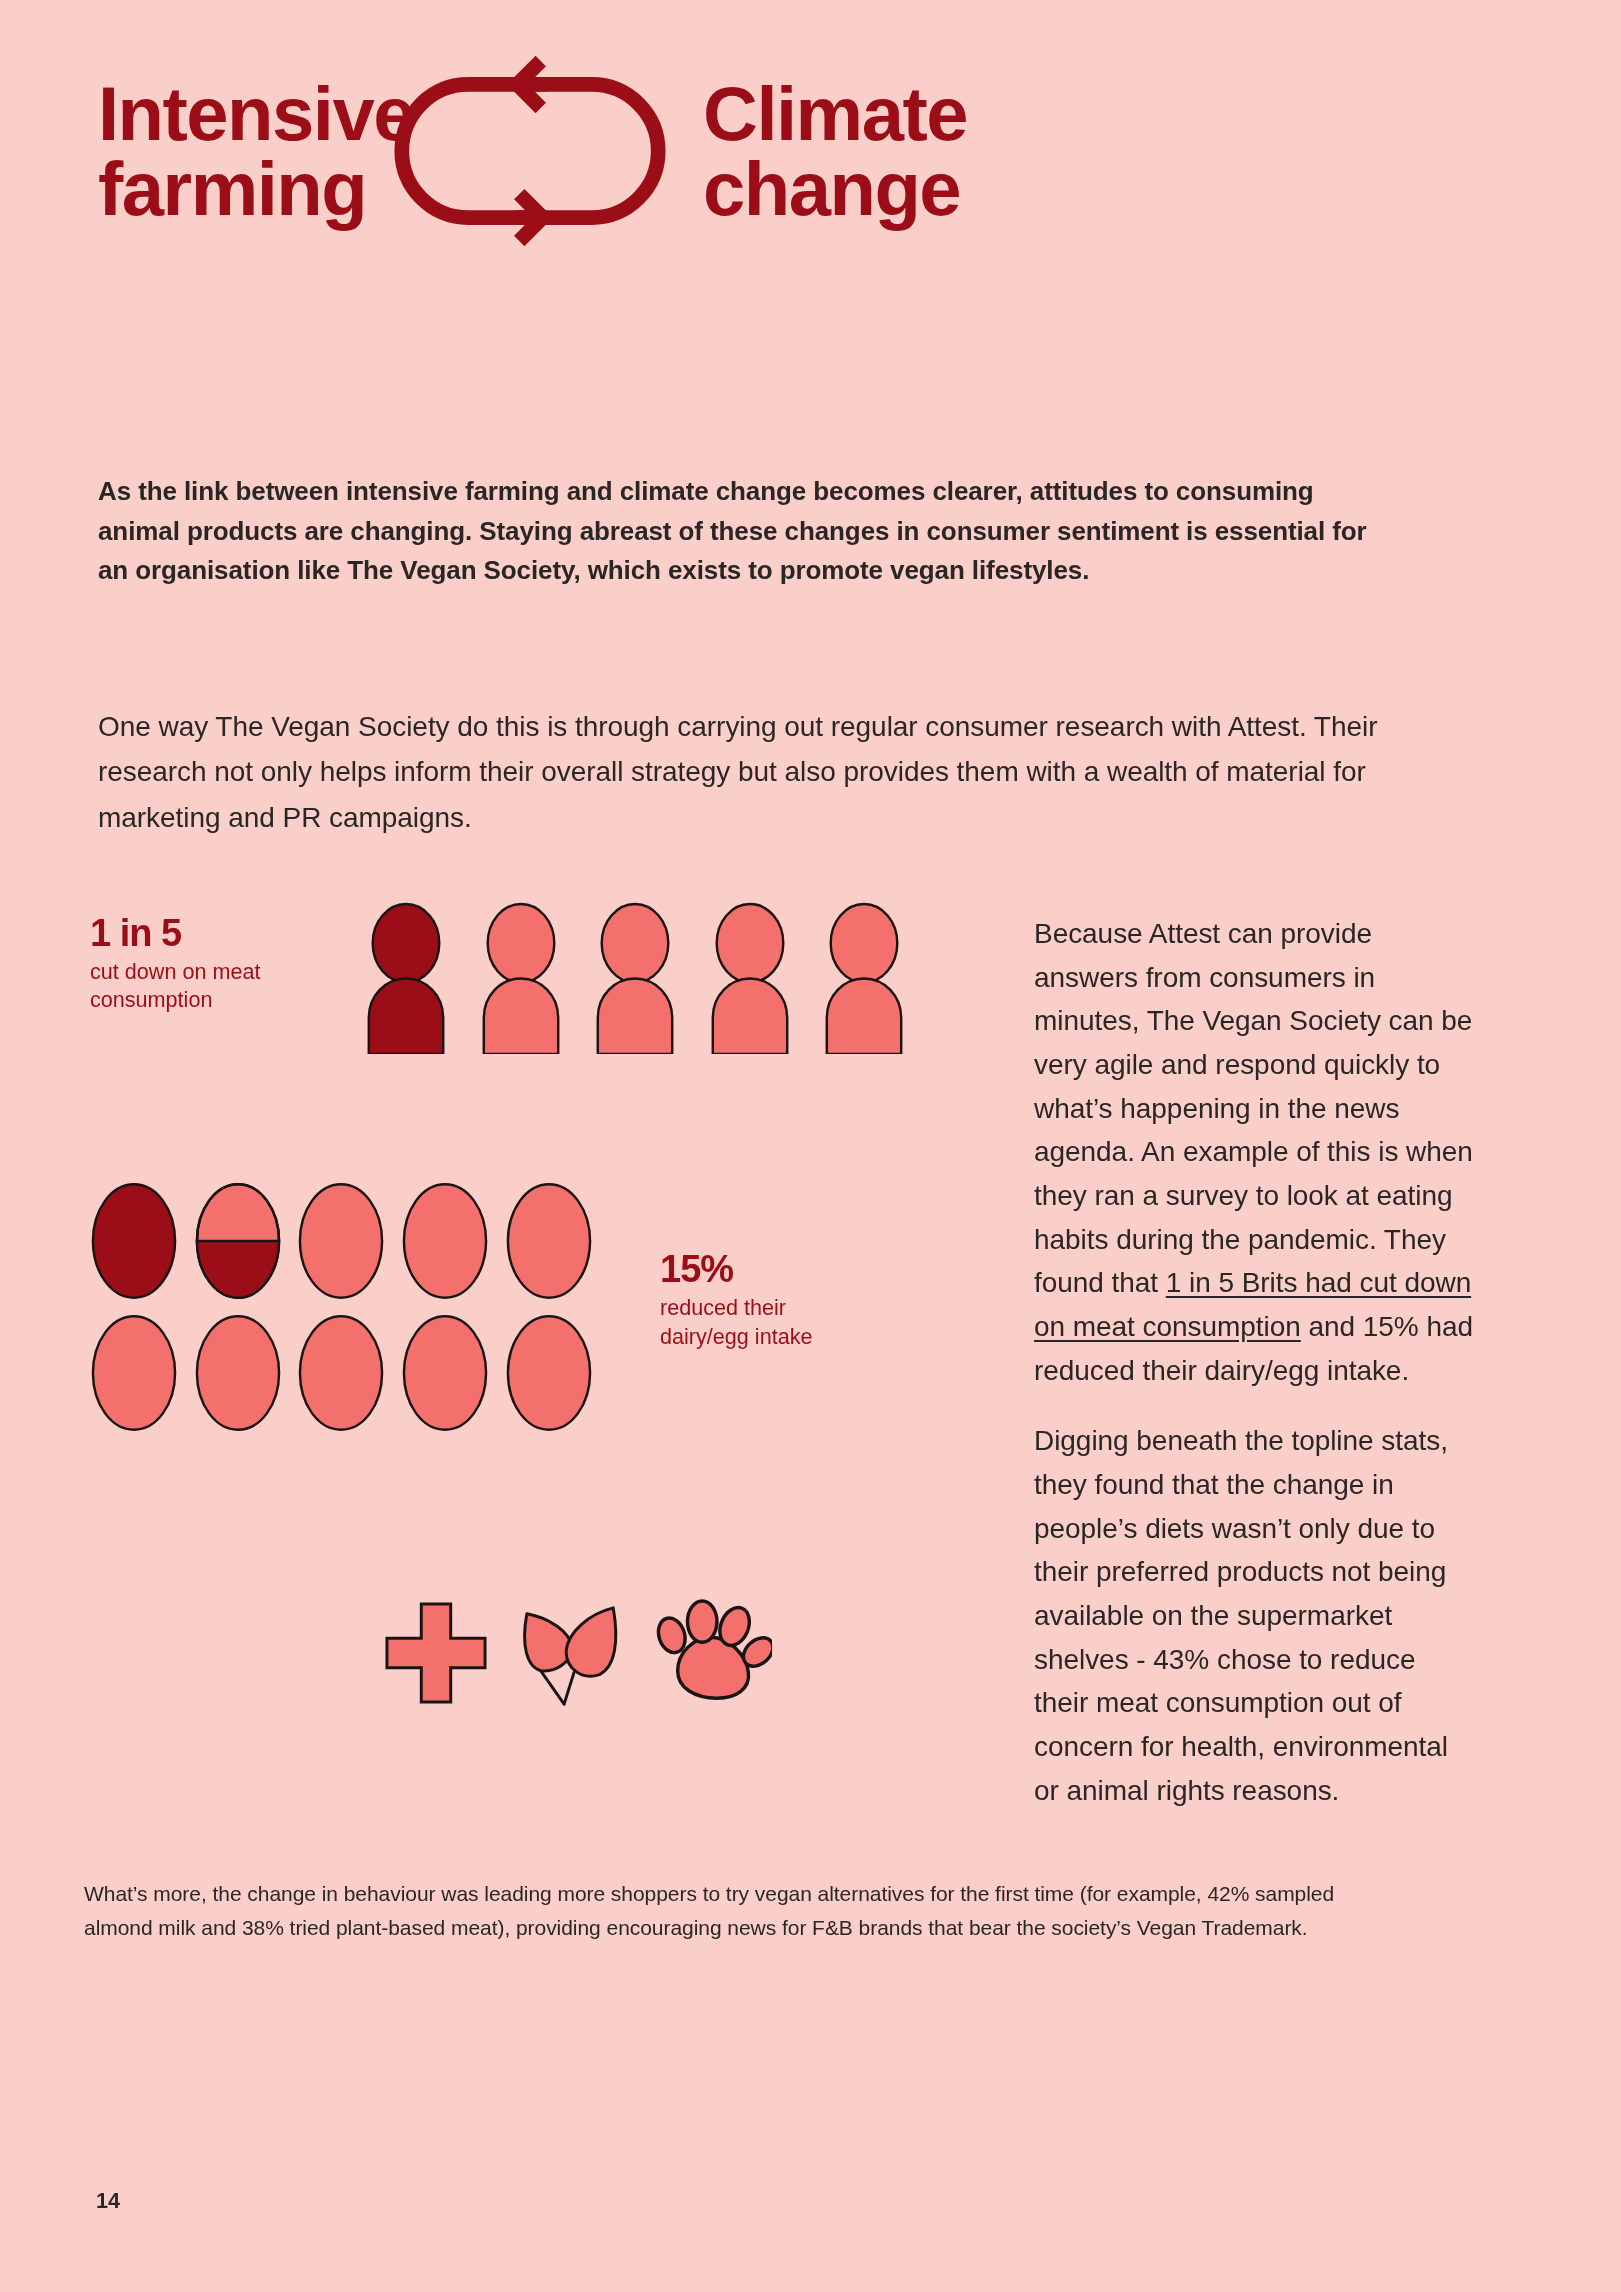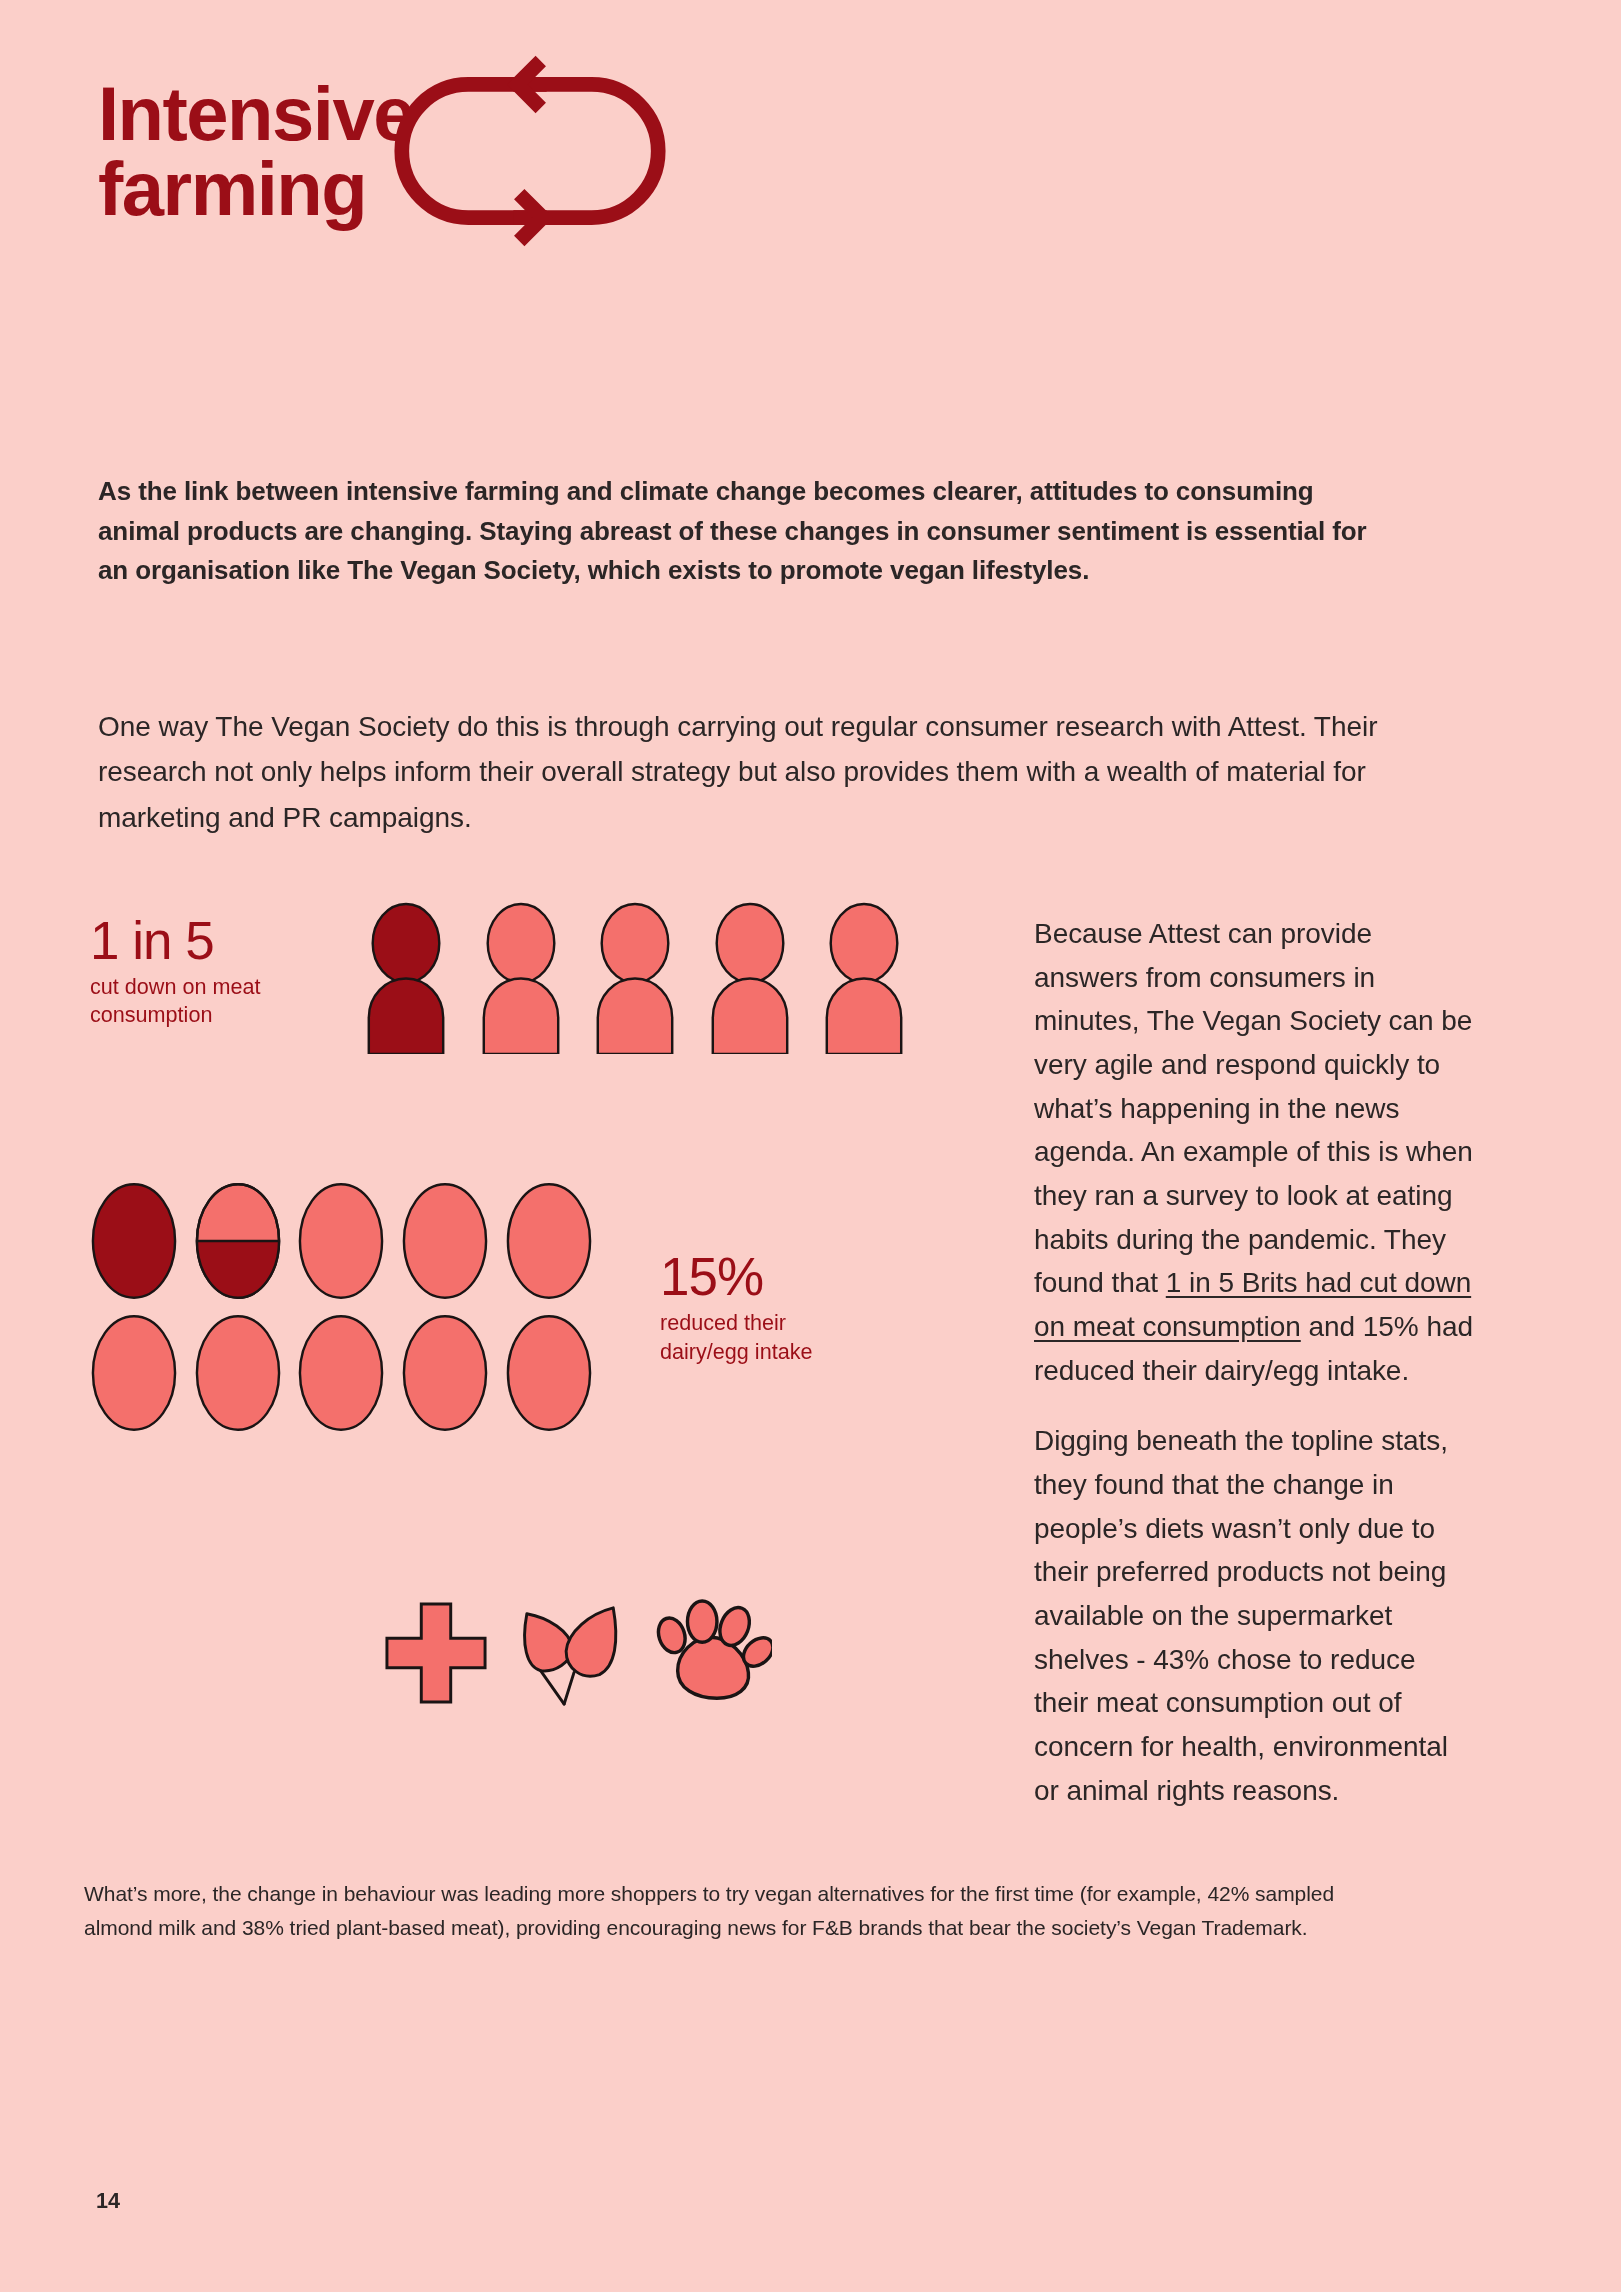--- a/index.html
+++ b/index.html
@@ -71,22 +71,22 @@
     font-size: 28px;
     line-height: 1.62;
     letter-spacing: -0.05px;
   }
 
   
   .stats-col { position: absolute; left: 90px; top: 902px; width: 863px; }
 
   .stat-number {
     color: #9b0e17;
-    font-size: 53px;
-    font-weight: 400;
+    font-size: 38px;
+    font-weight: 700;
     line-height: 1.0;
     letter-spacing: -1px;
   }
   .stat-caption {
     color: #9b0e17;
     font-size: 21.6px;
     line-height: 1.32;
     margin-top: 6px;
     white-space: pre-line;
   }
@@ -158,20 +158,22 @@
 
       <path d="M 158 34 L 78 34 A 68 68 0 0 0 78 170 L 158 170" fill="none" stroke="#9b0e17" stroke-width="15" stroke-linecap="butt"></path>
 
       <path d="M 124 170 L 204 170 A 68 68 0 0 0 204 34 L 124 34" fill="none" stroke="#9b0e17" stroke-width="15" stroke-linecap="butt"></path>
 
       <path d="M 152 10 L 128 34 L 152 58" fill="none" stroke="#9b0e17" stroke-width="15" stroke-linecap="butt" stroke-linejoin="miter"></path>
 
       <path d="M 130 146 L 154 170 L 130 194" fill="none" stroke="#9b0e17" stroke-width="15" stroke-linecap="butt" stroke-linejoin="miter"></path>
     </svg>
 
+    <div class="title-block title-right">Climate
+change</div>
   </div>
 
   <div class="lead">As the link between intensive farming and climate change becomes clearer, attitudes to consuming animal products are changing. Staying abreast of these changes in consumer sentiment is essential for an organisation like The Vegan Society, which exists to promote vegan lifestyles.</div>
 
   <div class="subpara">One way The Vegan Society do this is through carrying out regular consumer research with Attest. Their research not only helps inform their overall strategy but also provides them with a wealth of material for marketing and PR campaigns.</div>
 
   <div class="stats-col">
 
     <div class="people-block">
       <div class="people-text">

